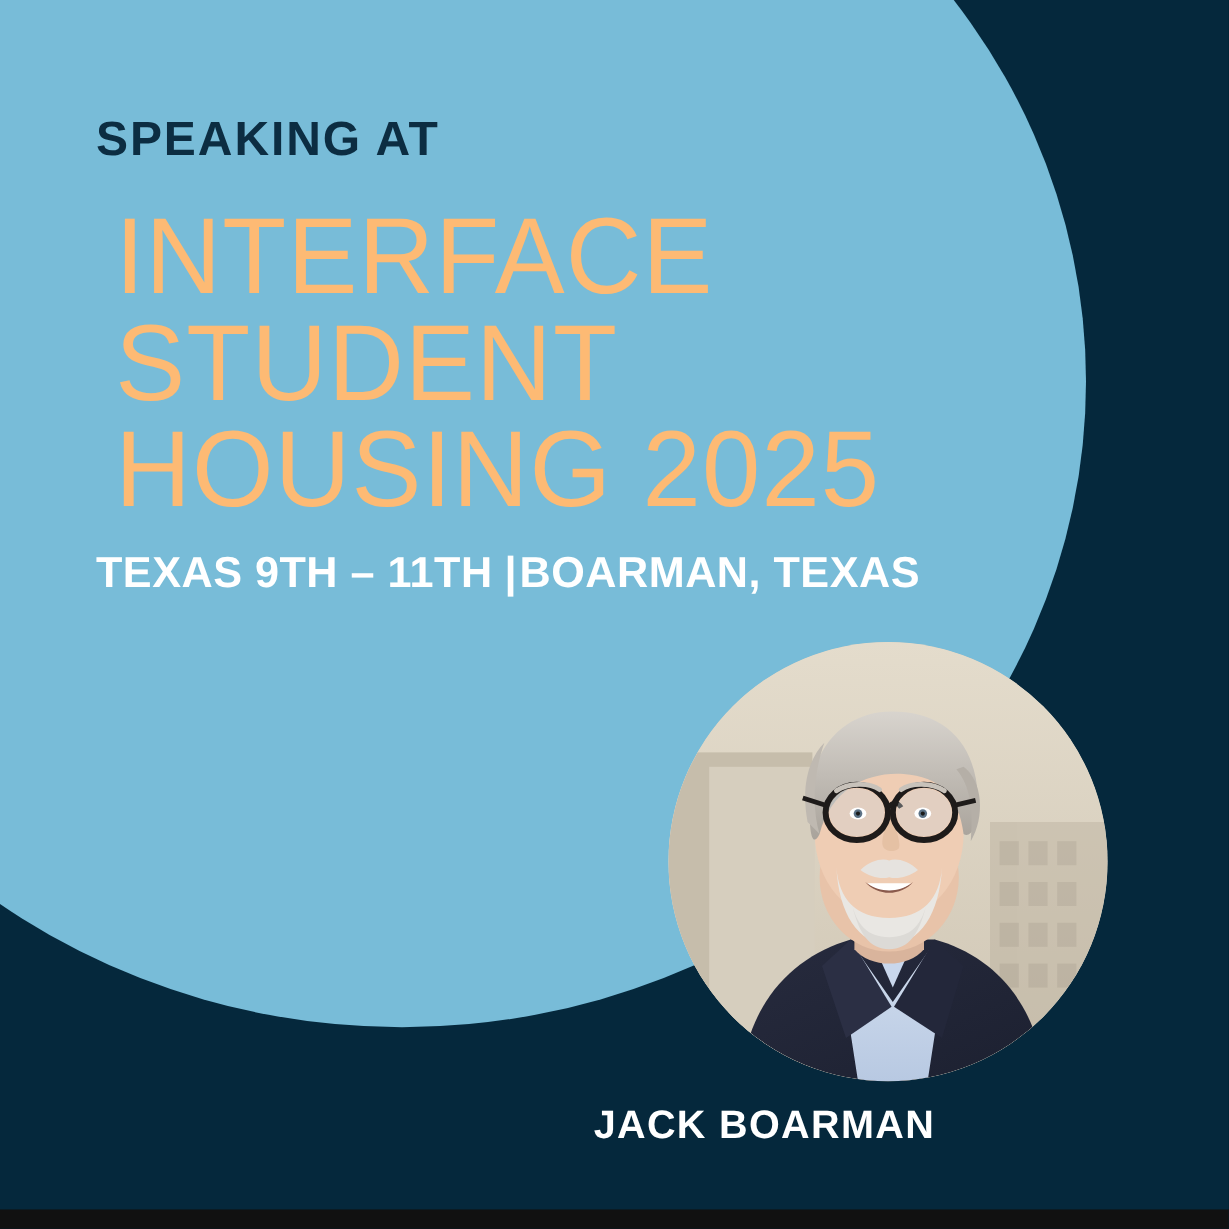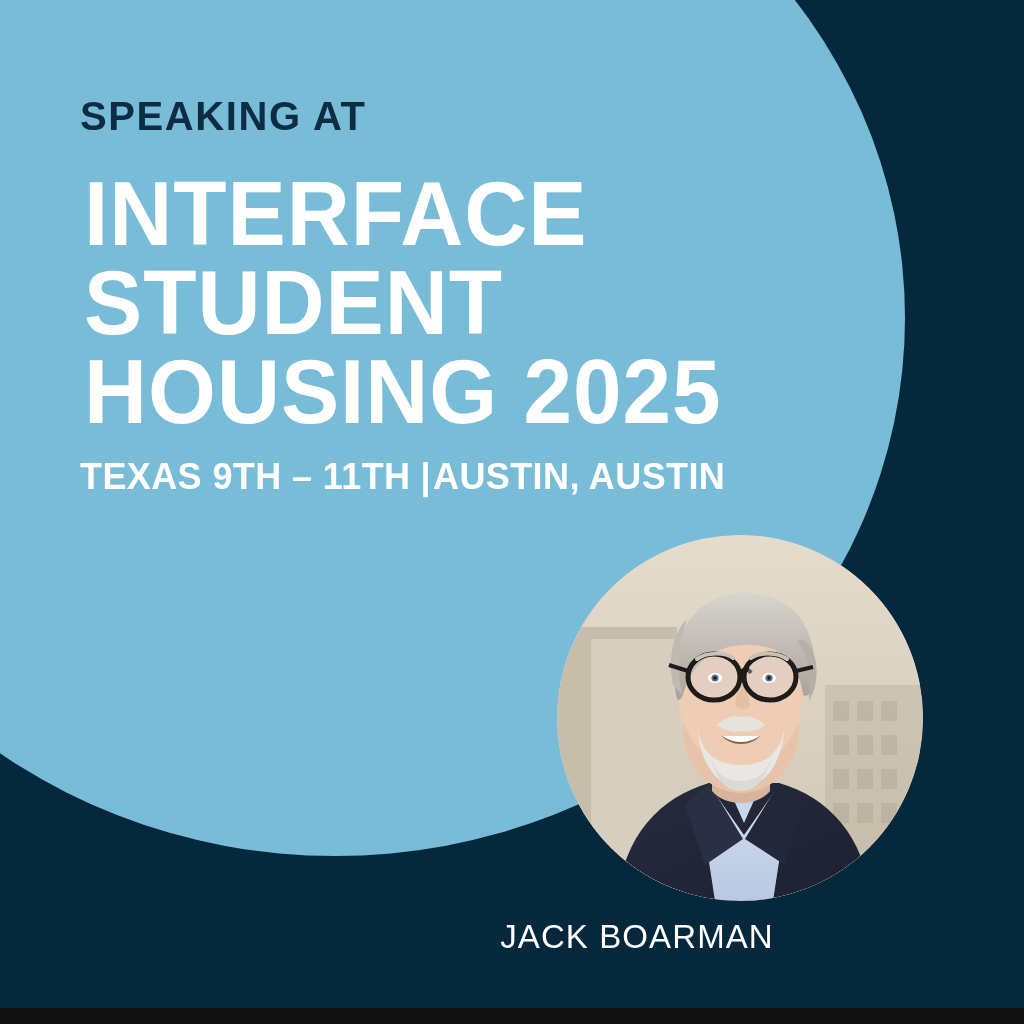--- a/index.html
+++ b/index.html
@@ -40,23 +40,23 @@
     font-size: 40px;
     font-weight: 700;
     letter-spacing: 1.6px;
     color: #0C2D42;
     line-height: 1;
     margin: 0 0 34px 0;
     white-space: nowrap;
   }
 
   .headline {
-    margin: 4px;
-    color: #ffffff;
-    font-weight: 700;
+    margin: 16px;
+    color: #fdba74;
+    font-weight: 400;
     font-size: 90px;
     line-height: 0.99;
     letter-spacing: 1.0px;
     white-space: nowrap;
     font-stretch: semi-condensed;
   }
   .headline .hl-line {
     display: block;
     transform: scaleX(0.97);
     transform-origin: left center;
@@ -95,21 +95,21 @@
   .speaker-name {
     position: absolute;
     left: 0;
     top: 918px;
     width: 1024px;
     text-align: center;
     padding-left: 250px;
     box-sizing: border-box;
     color: #FFFFFF;
     font-size: 33px;
-    font-weight: 400;
+    font-weight: 700;
     letter-spacing: 1.1px;
     white-space: nowrap;
   }
 </style>
 </head>
 <body>
 
 <div id="poster">
 
   <svg class="bg-svg" viewBox="0 0 1024 1024" aria-hidden="true">
@@ -121,21 +121,21 @@
 
     <div class="eyebrow">SPEAKING AT</div>
 
     <h1 class="headline">
       <span class="hl-line hl-line-1">INTERFACE</span>
       <span class="hl-line hl-line-2">STUDENT</span>
       <span class="hl-line hl-line-3">HOUSING 2025</span>
     </h1>
 
     <div class="subline">
-      <span>TEXAS 9TH – 11TH</span><span class="sep">|</span><span>AUSTIN, AUSTIN</span>
+      <span>TEXAS 9TH – 11TH</span><span class="sep">|</span><span>BOARMAN, TEXAS</span>
     </div>
   </div>
 
   <div class="portrait" title="portrait-photo-of-speaker">
     <svg viewBox="0 0 366 366" aria-hidden="true">
       <defs>
         <clipPath id="circleClip">
           <circle cx="183" cy="183" r="183"></circle>
         </clipPath>
         <linearGradient id="wallGrad" x1="0" y1="0" x2="0" y2="1">

